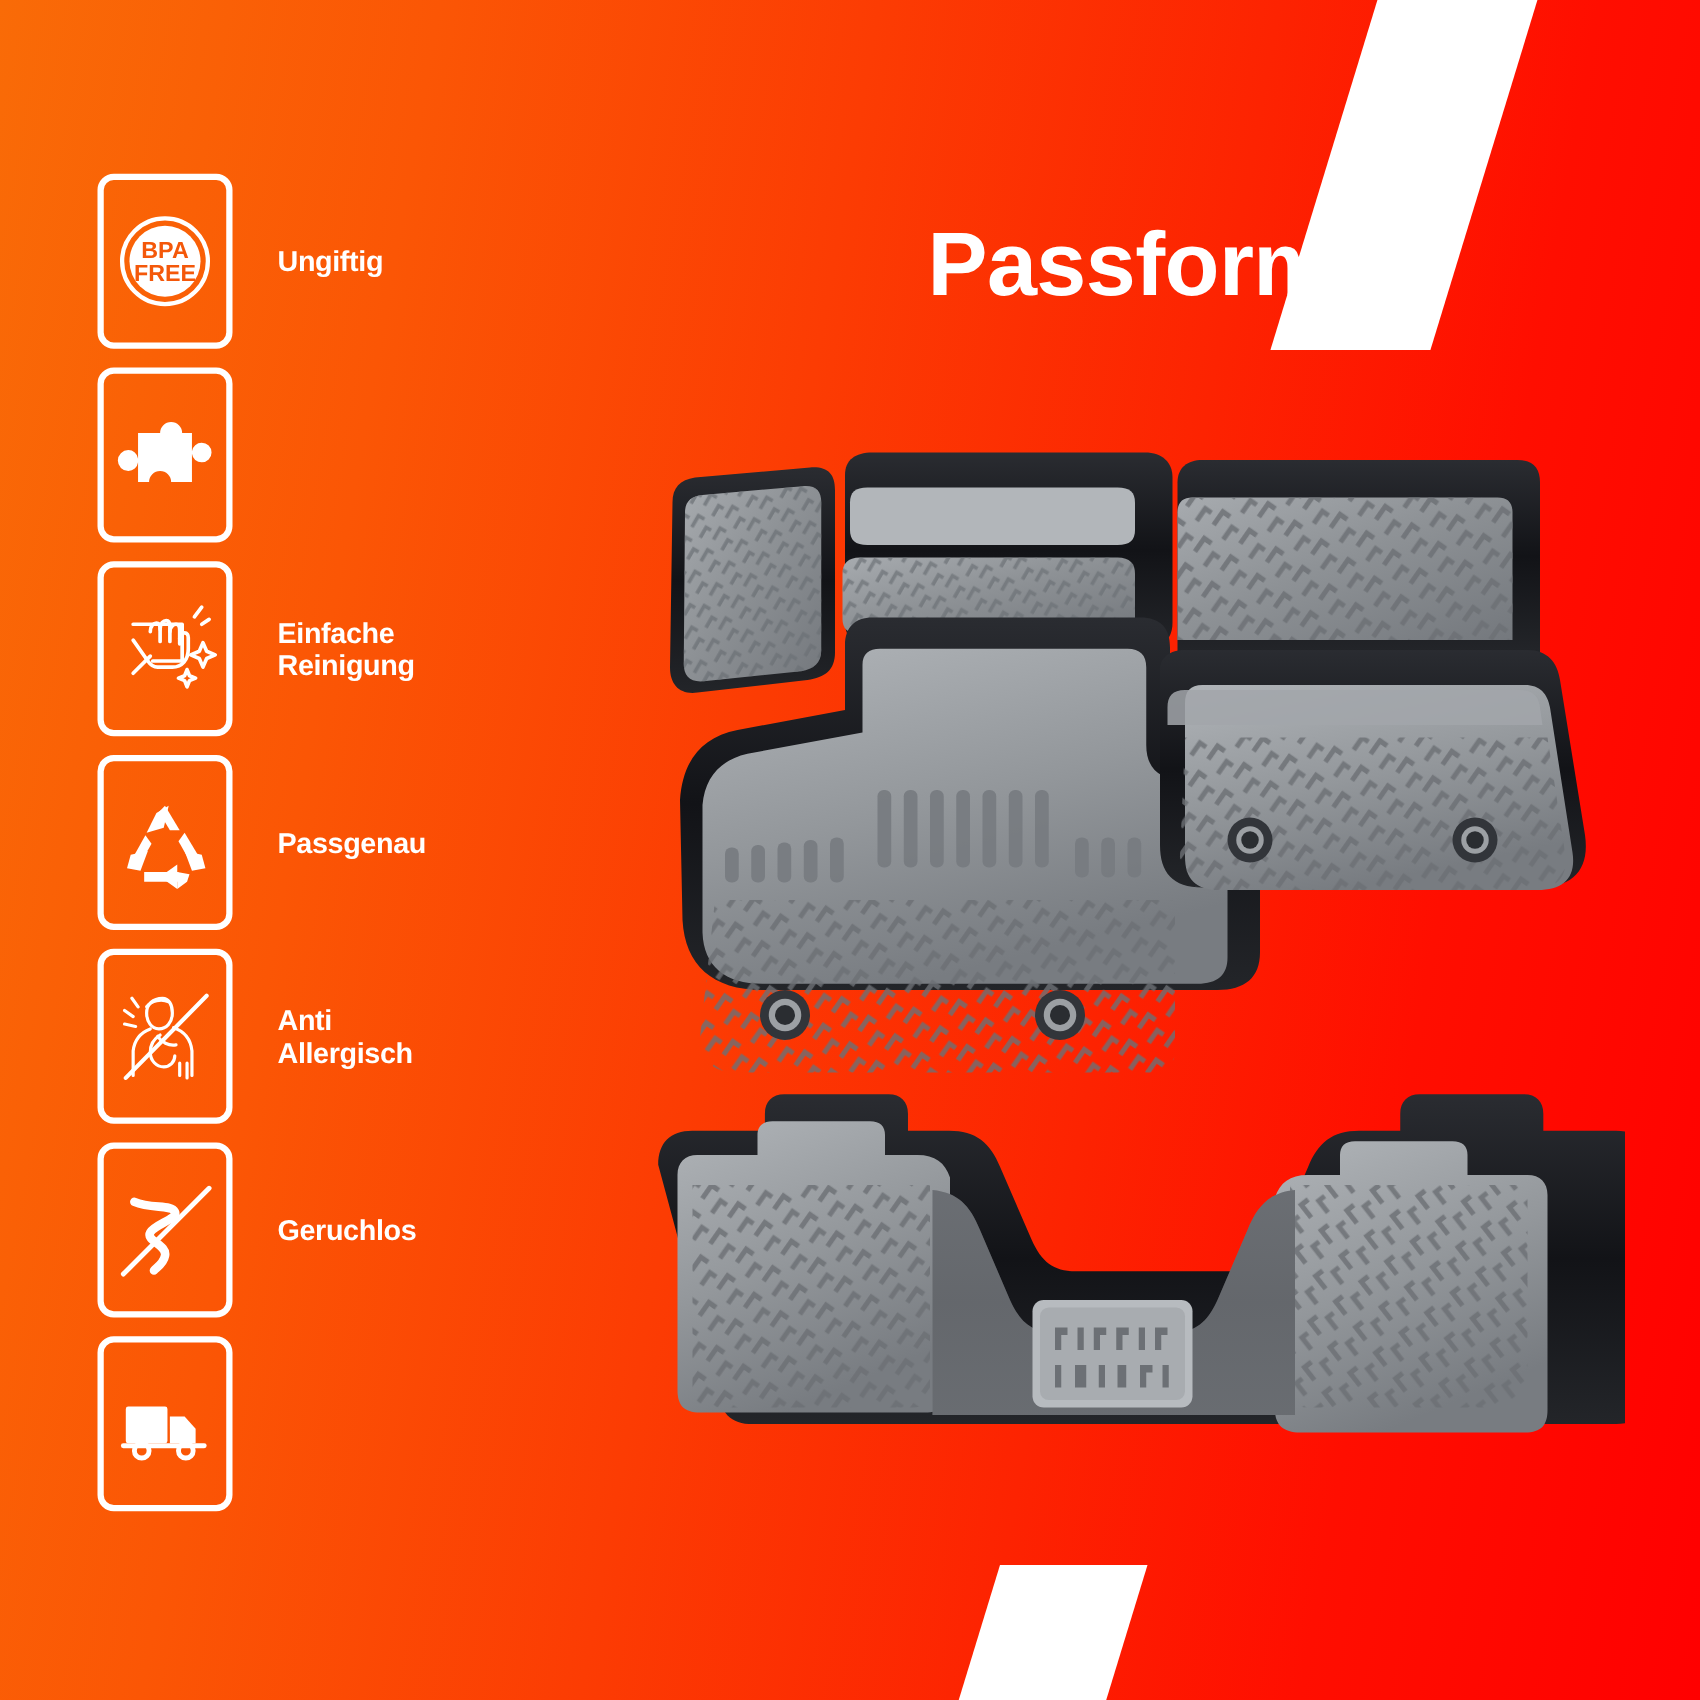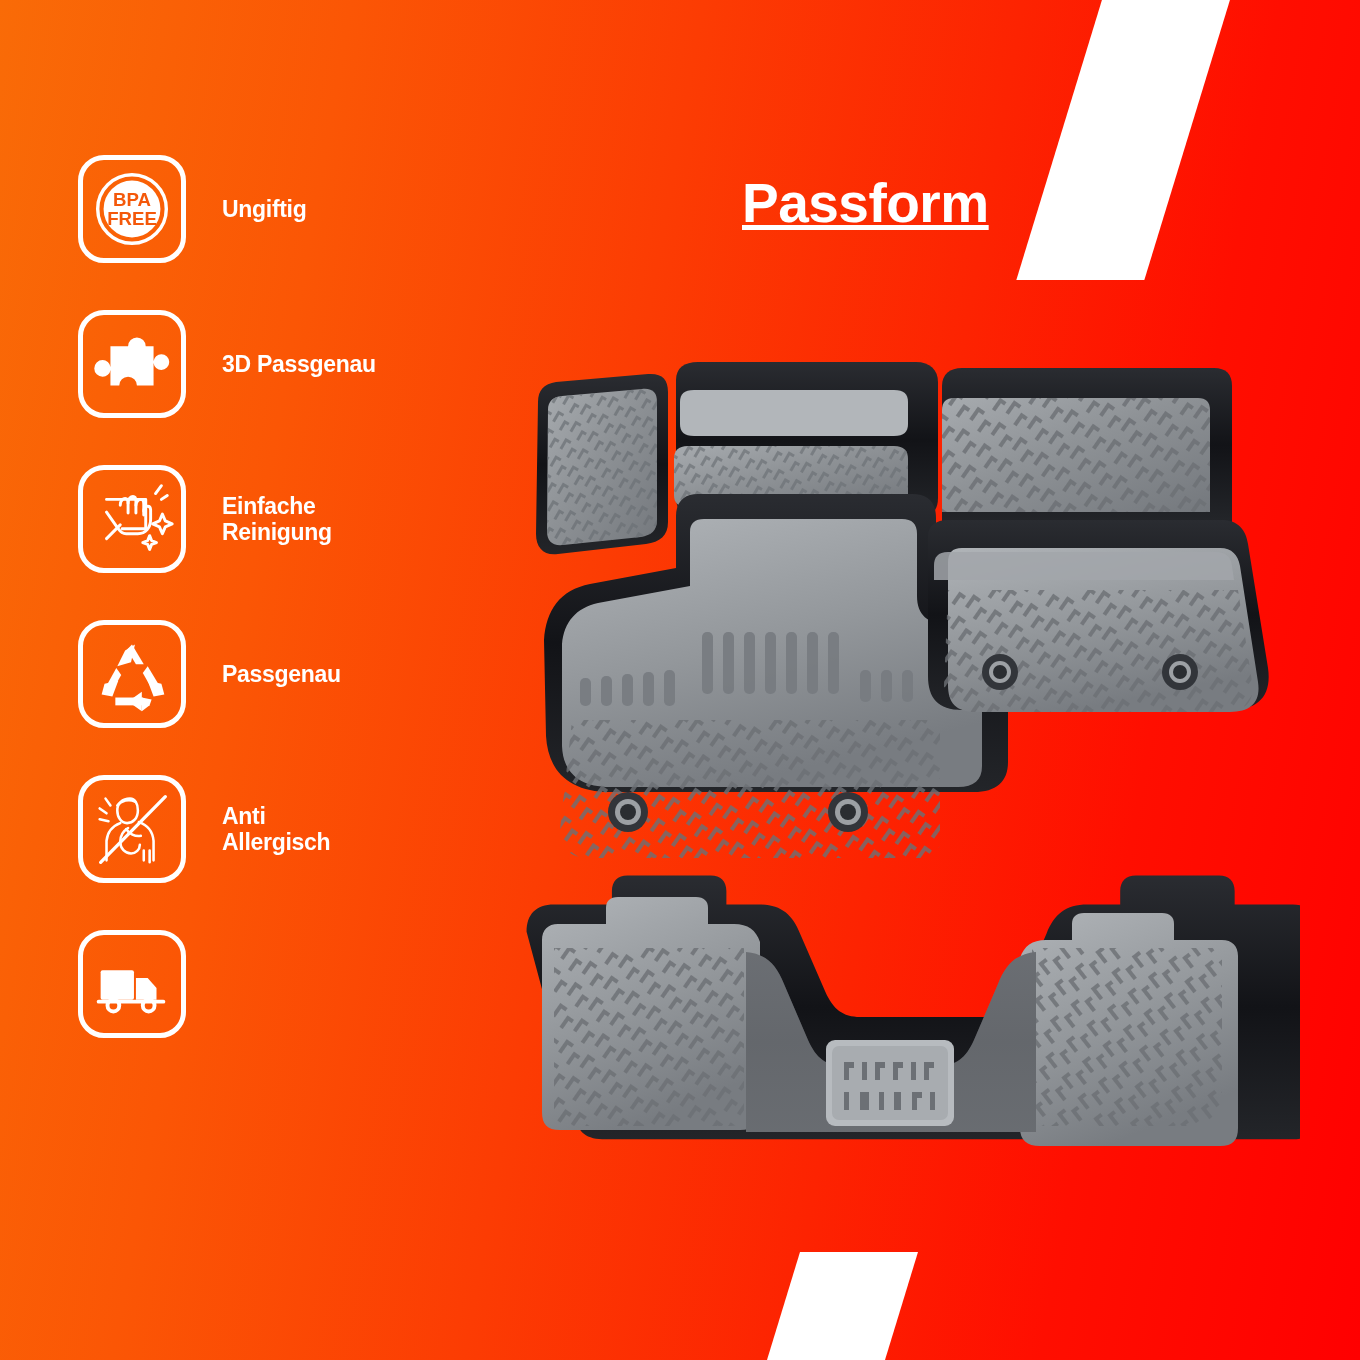--- a/index.html
+++ b/index.html
@@ -28,42 +28,42 @@
   #feature-list{
     position:absolute;left:78px;top:150px;
     width:470px;
   }
   .feature-row{
     display:flex;align-items:center;
     height:118px;margin-bottom:37px;
   }
   .feature-row:last-child{margin-bottom:0;}
   .feat-icon{
-    width:108px;height:108px;flex:0 0 108px;
-    border:5px solid #FFFFFF;border-radius:26px;
+    width:108px;height:140px;flex:0 0 108px;
+    border:5px solid #FFFFFF;border-radius:13px;
     position:relative;box-sizing:border-box;
   }
   .feat-icon svg{position:absolute;left:0;top:0;width:100%;height:100%;}
   .feat-label{
     margin-left:36px;color:#FFFFFF;
     font-size:23px;font-weight:bold;
     line-height:1.13;letter-spacing:-.3px;
     white-space:pre-line;
   }
 
   
   #headline{
     position:absolute;left:742px;top:170px;
     color:#FFFFFF;line-height:1.0;
   }
   #headline .light{
     display:block;font-size:52px;font-weight:300;letter-spacing:-.5px;
   }
   #headline .bold{
-    display:block;font-size:55px;font-weight:bold;letter-spacing:-.5px;margin-top:6px;text-decoration:underline;
+    display:block;font-size:72px;font-weight:bold;letter-spacing:-.5px;margin-top:6px;
   }
 
   
   #product-area{position:absolute;left:480px;top:340px;width:820px;height:830px;}
   #product-area svg{width:100%;height:100%;display:block;}
 </style>
 </head>
 <body>
 
 <div id="stage">
@@ -88,21 +88,20 @@
       </div>
       <div class="feat-label">Ungiftig</div>
     </div>
 
     <div class="feature-row">
       <div class="feat-icon">
         <svg viewBox="0 0 100 100">
           <path fill="#fff" d="M28 32 h18 a9 9 0 0 1 9 -9 a9 9 0 0 1 9 9 h8 v15 a8 8 0 0 1 8 -7 a8 8 0 0 1 0 16 a8 8 0 0 1 -8 -7 v23 h-17 a9 9 0 0 0 -9 -9 a9 9 0 0 0 -9 9 h-9 v-16 a8 8 0 0 1 -8 7 a8.5 8.5 0 0 1 0 -17 a8 8 0 0 1 8 7 z"></path>
         </svg>
       </div>
-      <div class="feat-label">3D Passgenau</div>
     </div>
 
     <div class="feature-row">
       <div class="feat-icon">
         <svg viewBox="0 0 100 100">
           <g fill="none" stroke="#fff" stroke-width="3" stroke-linecap="round" stroke-linejoin="round">
             <path d="M24 30 h40 v30 h-24"></path>
             <path d="M38 36 c0 -5 3 -7 5 -7 c2 0 3 2 3 5 l0 10"></path>
             <path d="M46 34 c0 -5 3 -7 5 -7 c2 0 3 2 3 5 l0 12"></path>
             <path d="M54 36 c0 -4 3 -6 5 -6 c2 0 3 2 3 5 l0 11"></path>
@@ -150,20 +149,29 @@
             <path d="M24 34 l-7 -5 M26 42 l-9 -2 M28 26 l-5 -7"></path>
             <path d="M62 82 l0 -10 M68 84 l0 -12"></path>
           </g>
           <line x1="18" y1="84" x2="84" y2="17" stroke="#fff" stroke-width="3.4" stroke-linecap="round"></line>
         </svg>
       </div>
       <div class="feat-label">Anti
 Allergisch</div>
     </div>
 
+    <div class="feature-row">
+      <div class="feat-icon">
+        <svg viewBox="0 0 100 100">
+          <path fill="none" stroke="#fff" stroke-width="7" stroke-linecap="round" d="M25 27 c14 6 30 2 33 8 c3 6 -16 10 -20 17 c-4 7 14 10 12 19 c-1 6 -6 9 -9 12"></path>
+          <line x1="16" y1="86" x2="86" y2="16" stroke="#fff" stroke-width="4" stroke-linecap="round"></line>
+        </svg>
+      </div>
+      <div class="feat-label">Geruchlos</div>
+    </div>
 
     <div class="feature-row">
       <div class="feat-icon">
         <svg viewBox="0 0 100 100">
           <g fill="#fff">
             <rect x="18" y="36" width="34" height="30" rx="2"></rect>
             <path d="M54 44 h12 l9 10 l0 12 l-21 0 z"></path>
             <rect x="14" y="66" width="70" height="4" rx="2"></rect>
           </g>
           <g fill="none" stroke="#fff" stroke-width="4">

